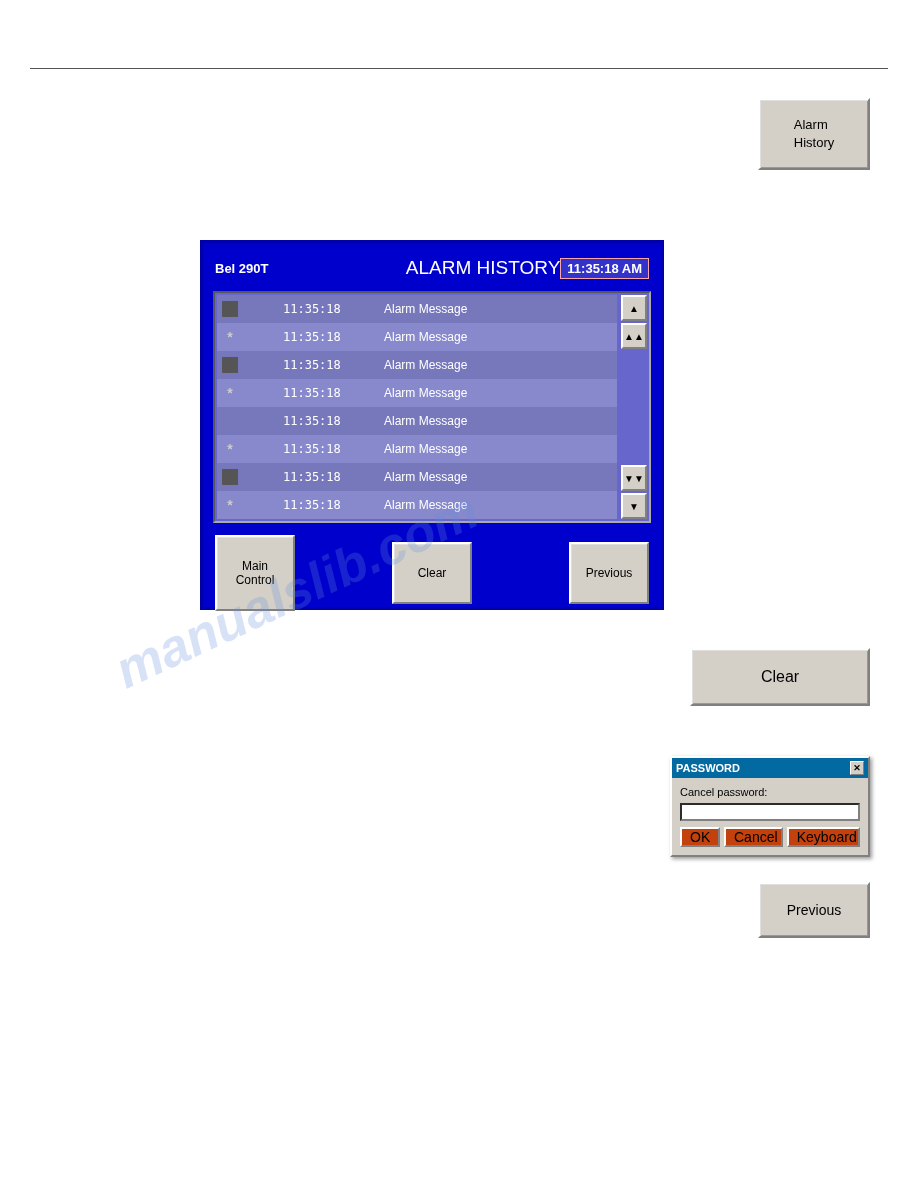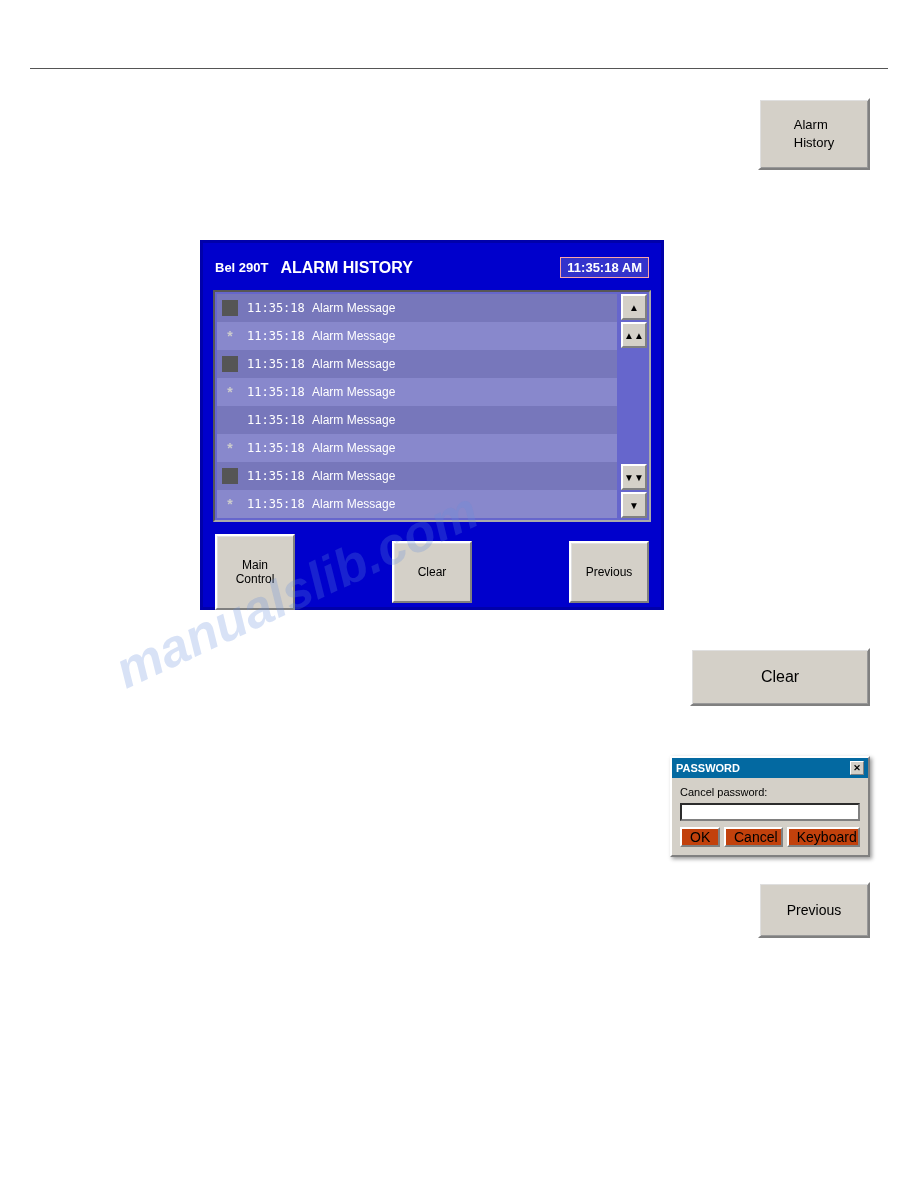--- a/index.html
+++ b/index.html
@@ -66,24 +66,24 @@
 
     .panel-header .device-name {
       color: #ffffff;
       font-size: 13px;
       font-weight: bold;
       margin-right: 12px;
     }
 
     .panel-header .screen-title {
       color: #ffffff;
-      font-size: 16px;
-      font-weight: bold;
+      font-size: 19px;
+      font-weight: normal;
       flex: 1;
-      text-align: left;
+      text-align: right;
     }
 
     .panel-header .time-display {
       color: #ffffff;
       font-size: 13px;
       font-weight: bold;
       background: #3333cc;
       padding: 2px 6px;
       border: 1px solid #fca5a5;
     }
@@ -100,20 +100,21 @@
       flex: 1;
       padding: 2px;
     }
 
     .alarm-row {
       display: flex;
       align-items: center;
       height: 28px;
       padding: 0 4px;
       font-size: 12px;
+      gap: 36px;
     }
 
     .alarm-row:nth-child(odd) {
       background: #7777bb;
     }
     .alarm-row:nth-child(even) {
       background: #8888cc;
     }
 
     .alarm-indicator {

